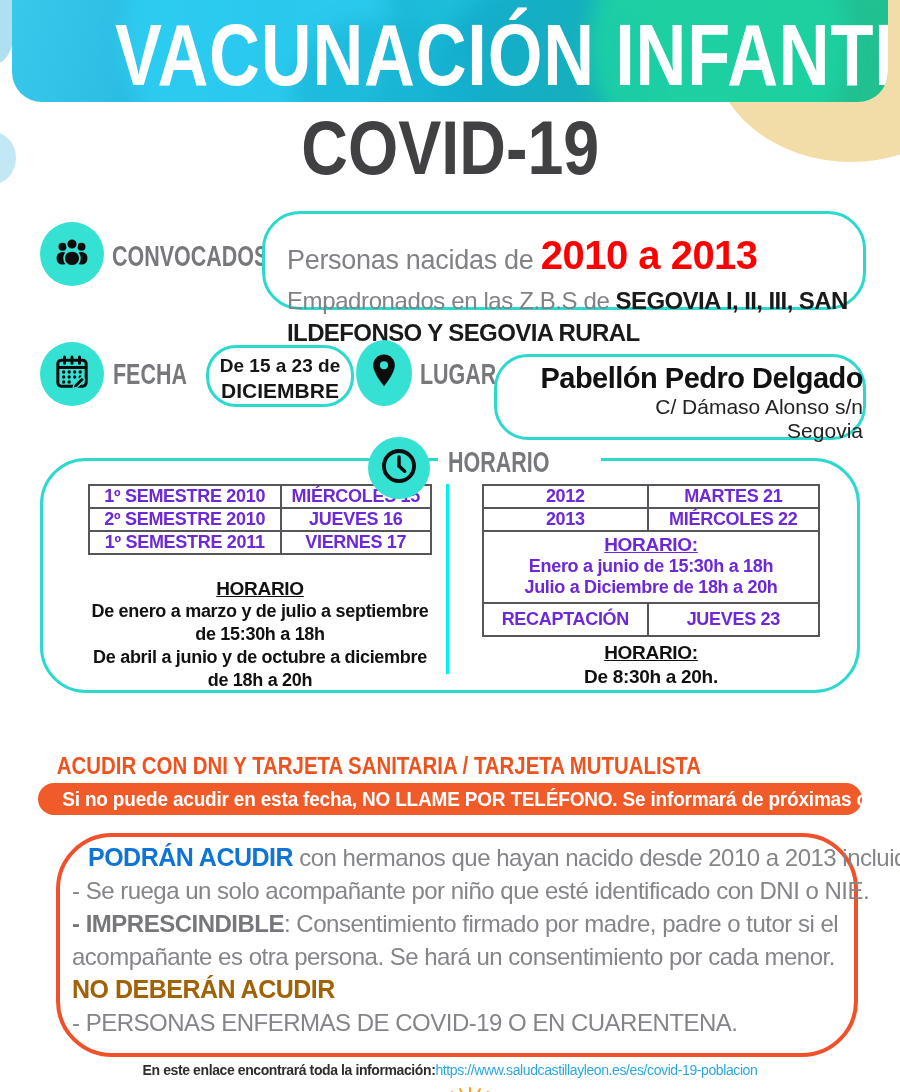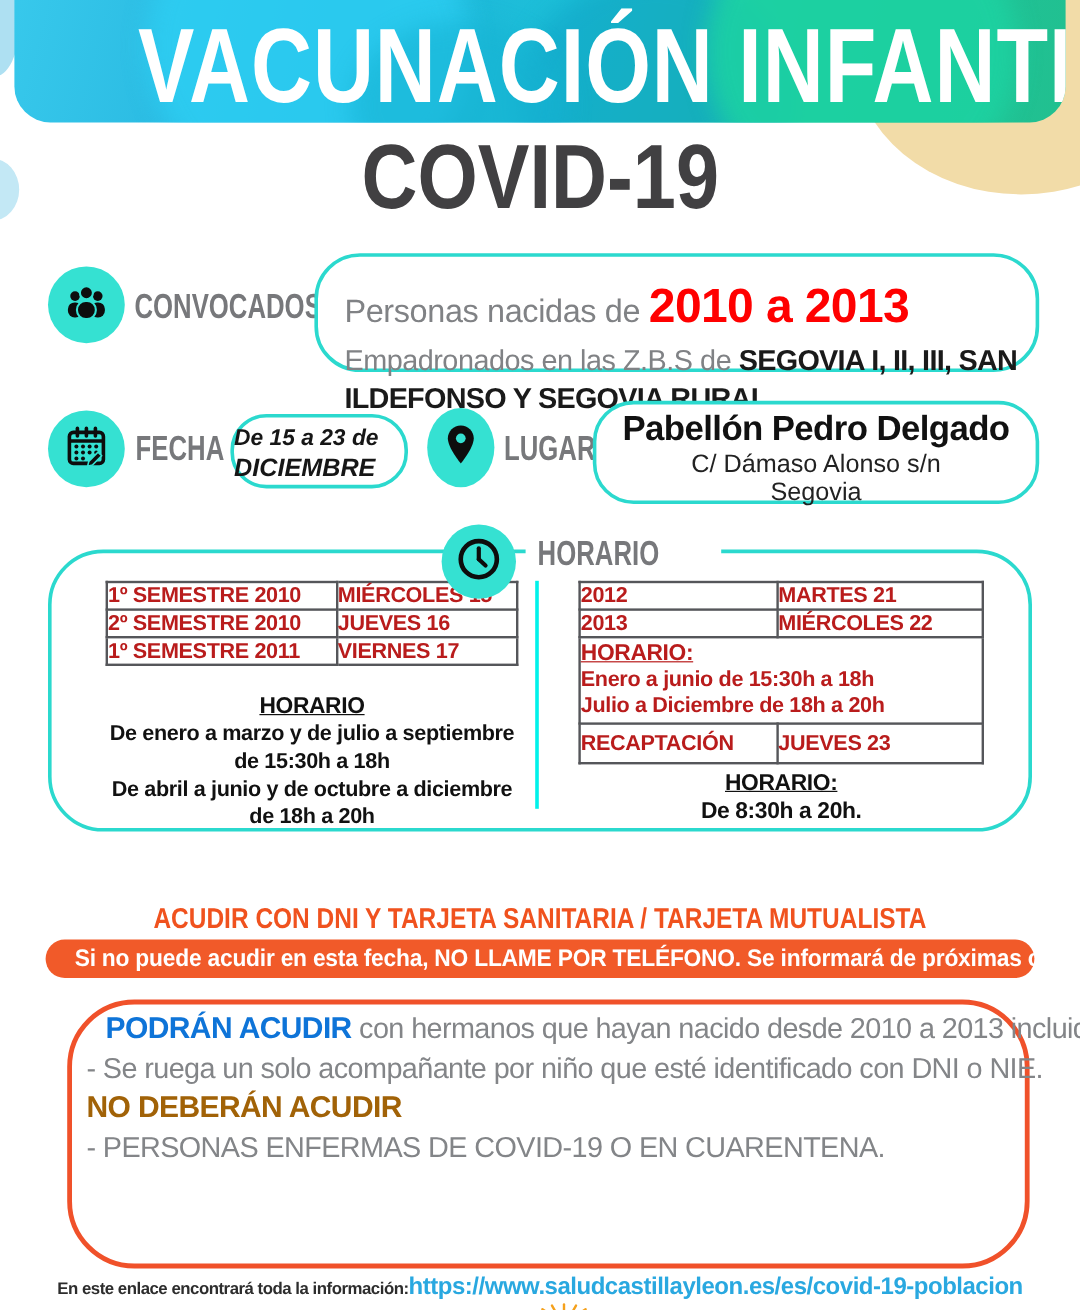--- a/index.html
+++ b/index.html
@@ -39,74 +39,74 @@
   
   .convocados-box{ left:262px; top:211px; width:604px; height:99px; border-radius:38px; padding:6px 14px 4px 22px; overflow:visible; }
   .conv-line1{ white-space:nowrap; line-height:44px;margin-top:13px; }
   .conv-text{ color:#808285; font-size:27px; font-weight:500; letter-spacing:-0.3px; }
   .conv-years{ color:#ff0000; font-size:40px; font-weight:800; letter-spacing:-0.5px; }
   .conv-line2,.conv-line3{ white-space:nowrap; line-height:29px; }
   .conv-text2{ color:#808285; font-size:24px; font-weight:500; letter-spacing:-0.4px; }
   .conv-zones{ color:#1a1a1a; font-size:24px; font-weight:800; letter-spacing:-0.6px; }
 
   
-  .fecha-box{ left:192px; top:345px; width:148px; height:62px; border-radius:30px; padding-top:6px;font-style:italic; }
+  .fecha-box{ left:206px; top:345px; width:148px; height:62px; border-radius:30px; text-align:center; padding-top:6px; }
   .fecha-line1{ font-size:19px; font-weight:700; color:#161616; line-height:24px; }
   .fecha-line2{ font-size:21px; font-weight:800; color:#161616; line-height:25px; }
-  .lugar-box{ left:494px; top:334px; width:372px; height:86px; border-radius:34px; text-align:center; padding-top:4px; }
+  .lugar-box{ left:494px; top:354px; width:372px; height:86px; border-radius:34px; text-align:right; padding-top:4px; }
   .lugar-venue{ font-size:29px; font-weight:800; color:#111; letter-spacing:-0.5px; line-height:34px; }
   .lugar-street{ font-size:21px; color:#222; line-height:24px; }
   .lugar-city{ font-size:21px; color:#222; line-height:24px; }
 
   
   .horario-box{ left:40px; top:458px; width:820px; height:235px; border-radius:46px; background:transparent; }
   .horario-label{ position:absolute; left:438px; top:444px; z-index:3; background:#fff; padding:0 16px 0 10px; height:36px; line-height:36px; }
   .divider{ position:absolute; left:446px; top:484px; width:3px; height:190px; background:#00f2ea; z-index:2; }
 
   table.sched{ position:absolute; border-collapse:collapse; z-index:2; background:#fff; }
-  table.sched td{ border:2px solid #55565a; color:#b91c1c; font-weight:700; font-size:18px; letter-spacing:-0.3px; padding:0; }
+  table.sched td{ border:2px solid #55565a; text-align:center; color:#6d28d9; font-weight:700; font-size:18px; letter-spacing:-0.3px; padding:0; }
   .left-table{ left:88px; top:484px; width:344px; }
   .left-table td{ height:22px; }
   .left-table td:first-child{ width:56%; }
   .right-table{ left:482px; top:484px; width:338px; }
   .right-table td{ height:23px; }
   .right-table td:first-child{ width:49%;margin-left:20px; }
   .right-table td.merged{ padding:2px 0 4px 0; }
   .right-table td.recap{ height:33px; }
 
   .sched-note{ position:absolute; z-index:2; text-align:center; color:#111; font-weight:700; }
   .left-note{ left:62px; top:577px; width:396px; font-size:18px; line-height:23px; letter-spacing:-0.3px; }
   .right-note{ left:482px; top:641px; width:338px; font-size:19px; line-height:24px; letter-spacing:-0.3px; }
   .underl{ text-decoration:underline; font-size:19px; }
 
   
   .importante-title{ position:absolute; left:0; top:720px; width:100%; text-align:center; z-index:2; }
   .importante-title .squeeze{ display:inline-block; transform:scaleX(.8); font-size:34px; font-weight:800; color:#f0521e; }
-  .importante-sub{ position:absolute; left:0; top:752px; width:100%; text-align:center; z-index:2; }
+  .importante-sub{ position:absolute; left:0; top:752px; width:100%; z-index:2; }
   .importante-sub .squeeze{ display:inline-block; transform:scaleX(.85); font-size:24px; font-weight:800; color:#f0521e; white-space:nowrap; }
   .banner{ position:absolute; left:38px; top:783px; width:824px; height:32px; border-radius:17px; background:#f15a29; z-index:2;
            text-align:center; line-height:32px; }
   .banner .squeeze{ display:inline-block; transform:scaleX(.95); transform-origin:center; white-space:nowrap;
            color:#fff; font-size:20px; letter-spacing:-0.2px; }
   .banner .b-norm{ font-weight:600; }
   .banner .b-strong{ font-weight:800; }
 
   
   .rules-box{ position:absolute; left:56px; top:833px; width:802px; height:224px; border:4px solid #f0512a; border-radius:56px; z-index:1; }
   .rules-content{ position:absolute; left:72px; top:841px; width:790px; z-index:2; color:#838588; font-size:24px; line-height:33px; letter-spacing:-0.5px; }
   .rules-content p{ white-space:nowrap; }
   .rules-content p.wrap{ white-space:normal; width:784px; }
   .allowed-title{ color:#0e74d8; font-weight:800; font-size:25px;margin-left:16px; }
   .imprescindible{ color:#76777a; font-weight:800; }
   .denied-title{ color:#a16207; font-weight:700; font-size:25px; }
 
   
   .footer-line{ position:absolute; left:0; top:1061px; width:100%; text-align:center; z-index:2; white-space:nowrap; }
   .footer-text{ color:#2d2d2d; font-weight:700; font-size:14px; letter-spacing:-0.4px; }
-  .footer-link{ color:#29a8e0; font-weight:700; font-size:20px; letter-spacing:-0.4px; text-decoration:none; margin-left:0; }
+  .footer-link{ color:#29a8e0; font-weight:400; font-size:14px; letter-spacing:-0.4px; text-decoration:none; margin-left:0; }
   .sparkle{ position:absolute; left:438px; top:1082px; z-index:2; }
 </style>
 </head>
 <body>
 
 <div class="poster">
 
   <div class="bg-ellipse bg-beige"></div>
   <div class="bg-ellipse bg-lightblue"></div>
   <div class="bg-ellipse bg-lightblue2"></div>
@@ -276,20 +276,21 @@
   <div class="banner">
     <span class="squeeze">
       <span class="b-norm">Si no puede acudir en esta fecha, </span><span class="b-strong">NO LLAME POR TELÉFONO.</span><span class="b-norm"> Se informará de próximas convocatorias</span>
     </span>
   </div>
 
   <div class="rules-box"></div>
   <div class="rules-content">
     <p><span class="allowed-title">PODRÁN ACUDIR</span><span> con hermanos que hayan nacido desde 2010 a 2013 incluidos.</span></p>
     <p>- Se ruega un solo acompañante por niño que esté identificado con DNI o NIE.</p>
+    <p class="wrap"><span class="imprescindible">- IMPRESCINDIBLE</span><span>: Consentimiento firmado por madre, padre o tutor si el acompañante es otra persona. Se hará un consentimiento por cada menor.</span></p>
     <p><span class="denied-title">NO DEBERÁN ACUDIR</span></p>
     <p>- PERSONAS ENFERMAS DE COVID-19 O EN CUARENTENA.</p>
   </div>
 
   <div class="footer-line">
     <span class="footer-text">En este enlace encontrará toda la información:</span><a class="footer-link" href="#">https://www.saludcastillayleon.es/es/covid-19-poblacion</a>
   </div>
   <div class="sparkle">
     <svg width="64" height="10" viewBox="0 0 64 10">
       <g stroke="#f5a11c" stroke-width="2" stroke-linecap="round">

